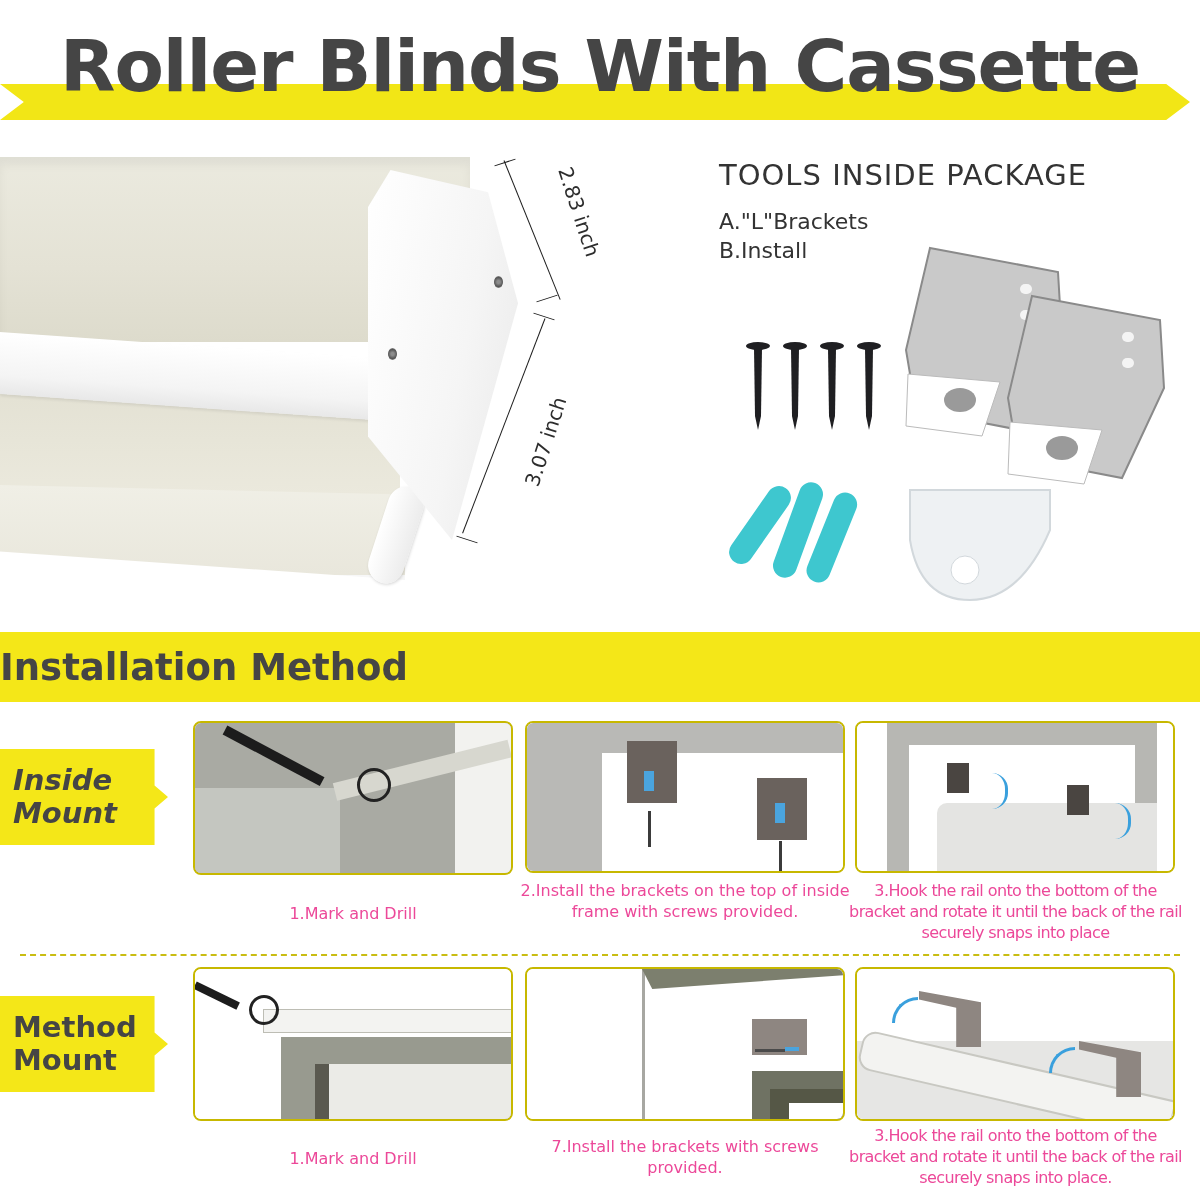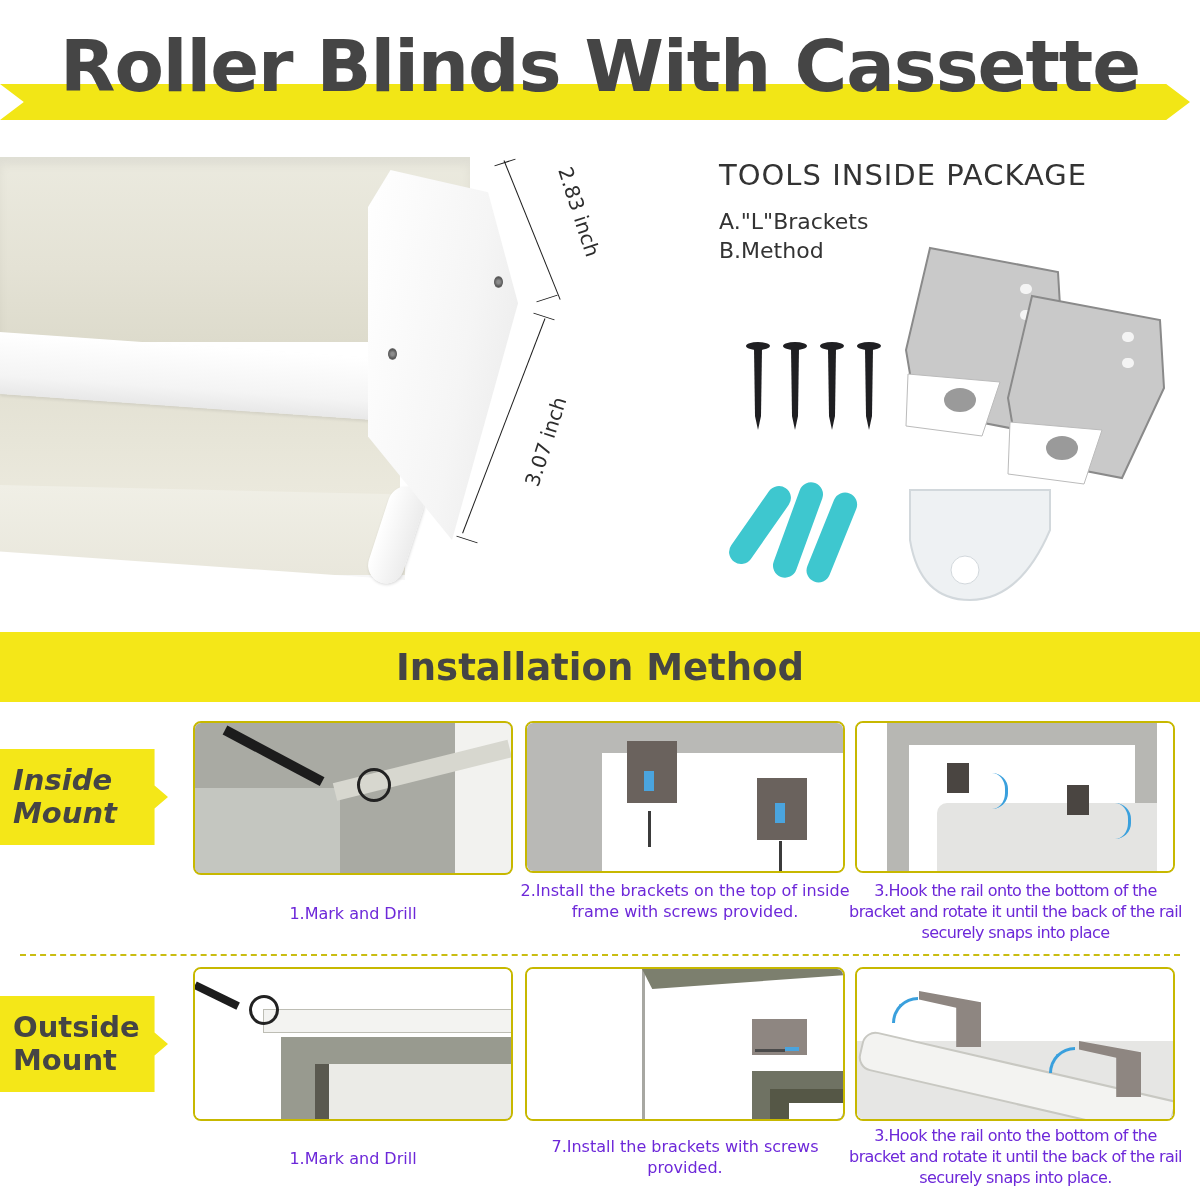--- a/index.html
+++ b/index.html
@@ -77,40 +77,40 @@
 
     .tools-art { position: absolute; left: 720px; top: 240px; width: 480px; height: 370px; }
 
     
     .install-band {
       position: absolute; left: 0; top: 632px; width: 1200px; height: 70px;
       background: #f4e718;
     }
     .install-title {
       position: absolute; left: 0; top: 632px; width: 1200px; height: 84px;
-      text-align: center; line-height: 72px; font-weight: bold; font-size: 37px; color: #454545;
+      line-height: 72px; font-weight: bold; font-size: 37px; color: #454545;
     }
 
     
     .mount-tag {
       position: absolute; left: 0; width: 168px; height: 96px;
       background: #f4e718; border-radius: 0 6px 6px 0;
       clip-path: polygon(0 0, 92% 0, 92% 38%, 100% 50%, 92% 62%, 92% 100%, 0 100%);
       display: flex; flex-direction: column; justify-content: center; padding-left: 13px;
     }
     .mount-tag span { font-weight: bold; font-size: 29px; line-height: 33px; color: #454545; }
     .mount-tag.inside { top: 749px; font-style: italic; }
     .mount-tag.outside { top: 996px; }
 
     .step-frame {
       position: absolute; border: 2.5px solid #c7b800; border-radius: 8px; overflow: hidden;
       background: #ffffff;
     }
     .step-caption {
-      position: absolute; text-align: center; font-size: 16px; line-height: 21px; color: #6d28d9;
+      position: absolute; text-align: center; font-size: 16px; line-height: 21px; color: #ec4899;
     }
 
     .divider {
       position: absolute; left: 20px; top: 954px; width: 1160px; height: 0;
       border-top: 2px dashed #c9bd12;
     }
 
     
     .ill { position: absolute; }
   </style>
@@ -136,21 +136,21 @@
   <div class="dim-label" style="left:576px; top:24px; transform:rotate(72deg);">2.83 inch</div>
 
   <div class="dim-tick" style="left:533px; top:176px; transform:rotate(18deg);"></div>
   <div class="dim-line" style="left:545px; top:178px; width:230px; transform:rotate(111deg);"></div>
   <div class="dim-tick" style="left:456px; top:399px; transform:rotate(18deg);"></div>
   <div class="dim-label" style="left:520px; top:342px; transform:rotate(-72deg);">3.07 inch</div>
 </div>
 
 <div class="tools-title">TOOLS INSIDE PACKAGE</div>
 <div class="tools-item a">A."L"Brackets</div>
-<div class="tools-item b">B.Method</div>
+<div class="tools-item b">B.Install</div>
 
 <div class="tools-art">
   <svg width="480" height="370" viewBox="0 0 480 370">
 
     <g fill="#1f1f22">
       <g transform="translate(38,106)">
           <ellipse cx="0" cy="0" rx="12" ry="4"></ellipse>
           <polygon points="-4,2 4,2 3,70 0,84 -3,70"></polygon>
         </g>
       <g transform="translate(75,106)">
@@ -233,21 +233,21 @@
   <div class="ill" style="left:90px;top:40px;width:22px;height:30px;background:#4a4541;"></div>
   <div class="ill" style="left:210px;top:62px;width:22px;height:30px;background:#4a4541;"></div>
   <div class="ill" style="left:135px;top:50px;width:16px;height:36px;border-right:3px solid #3aa0dd;border-radius:0 16px 16px 0;"></div>
   <div class="ill" style="left:258px;top:80px;width:16px;height:36px;border-right:3px solid #3aa0dd;border-radius:0 16px 16px 0;"></div>
 </div>
 <div class="step-caption" style="left:848px; top:880px; width:335px; letter-spacing:-0.6px;">3.Hook the rail onto the bottom of the bracket and rotate it until the back of the rail securely snaps into place</div>
 
 <div class="divider"></div>
 
 <div class="mount-tag outside">
-  <span>Outside</span>
+  <span>Method</span>
   <span>Mount</span>
 </div>
 
 <div class="step-frame" style="left:193px; top:967px; width:320px; height:154px;">
   <div class="ill" style="left:0;top:0;width:320px;height:154px;background:#ffffff;"></div>
   <div class="ill" style="left:86px;top:68px;width:234px;height:86px;background:#989a8f;"></div>
   <div class="ill" style="left:120px;top:95px;width:200px;height:59px;background:#ebebe7;border-left:14px solid #5a594f;"></div>
   <div class="ill" style="left:68px;top:40px;width:252px;height:24px;background:#f3f3f1;border:1px solid #bdbdb4;"></div>
   <div class="ill" style="left:54px;top:26px;width:30px;height:30px;border:3px solid #222;border-radius:50%;"></div>
   <div class="ill" style="left:0;top:12px;width:48px;height:8px;background:#1c1c1c;transform:rotate(26deg);transform-origin:left;"></div>

